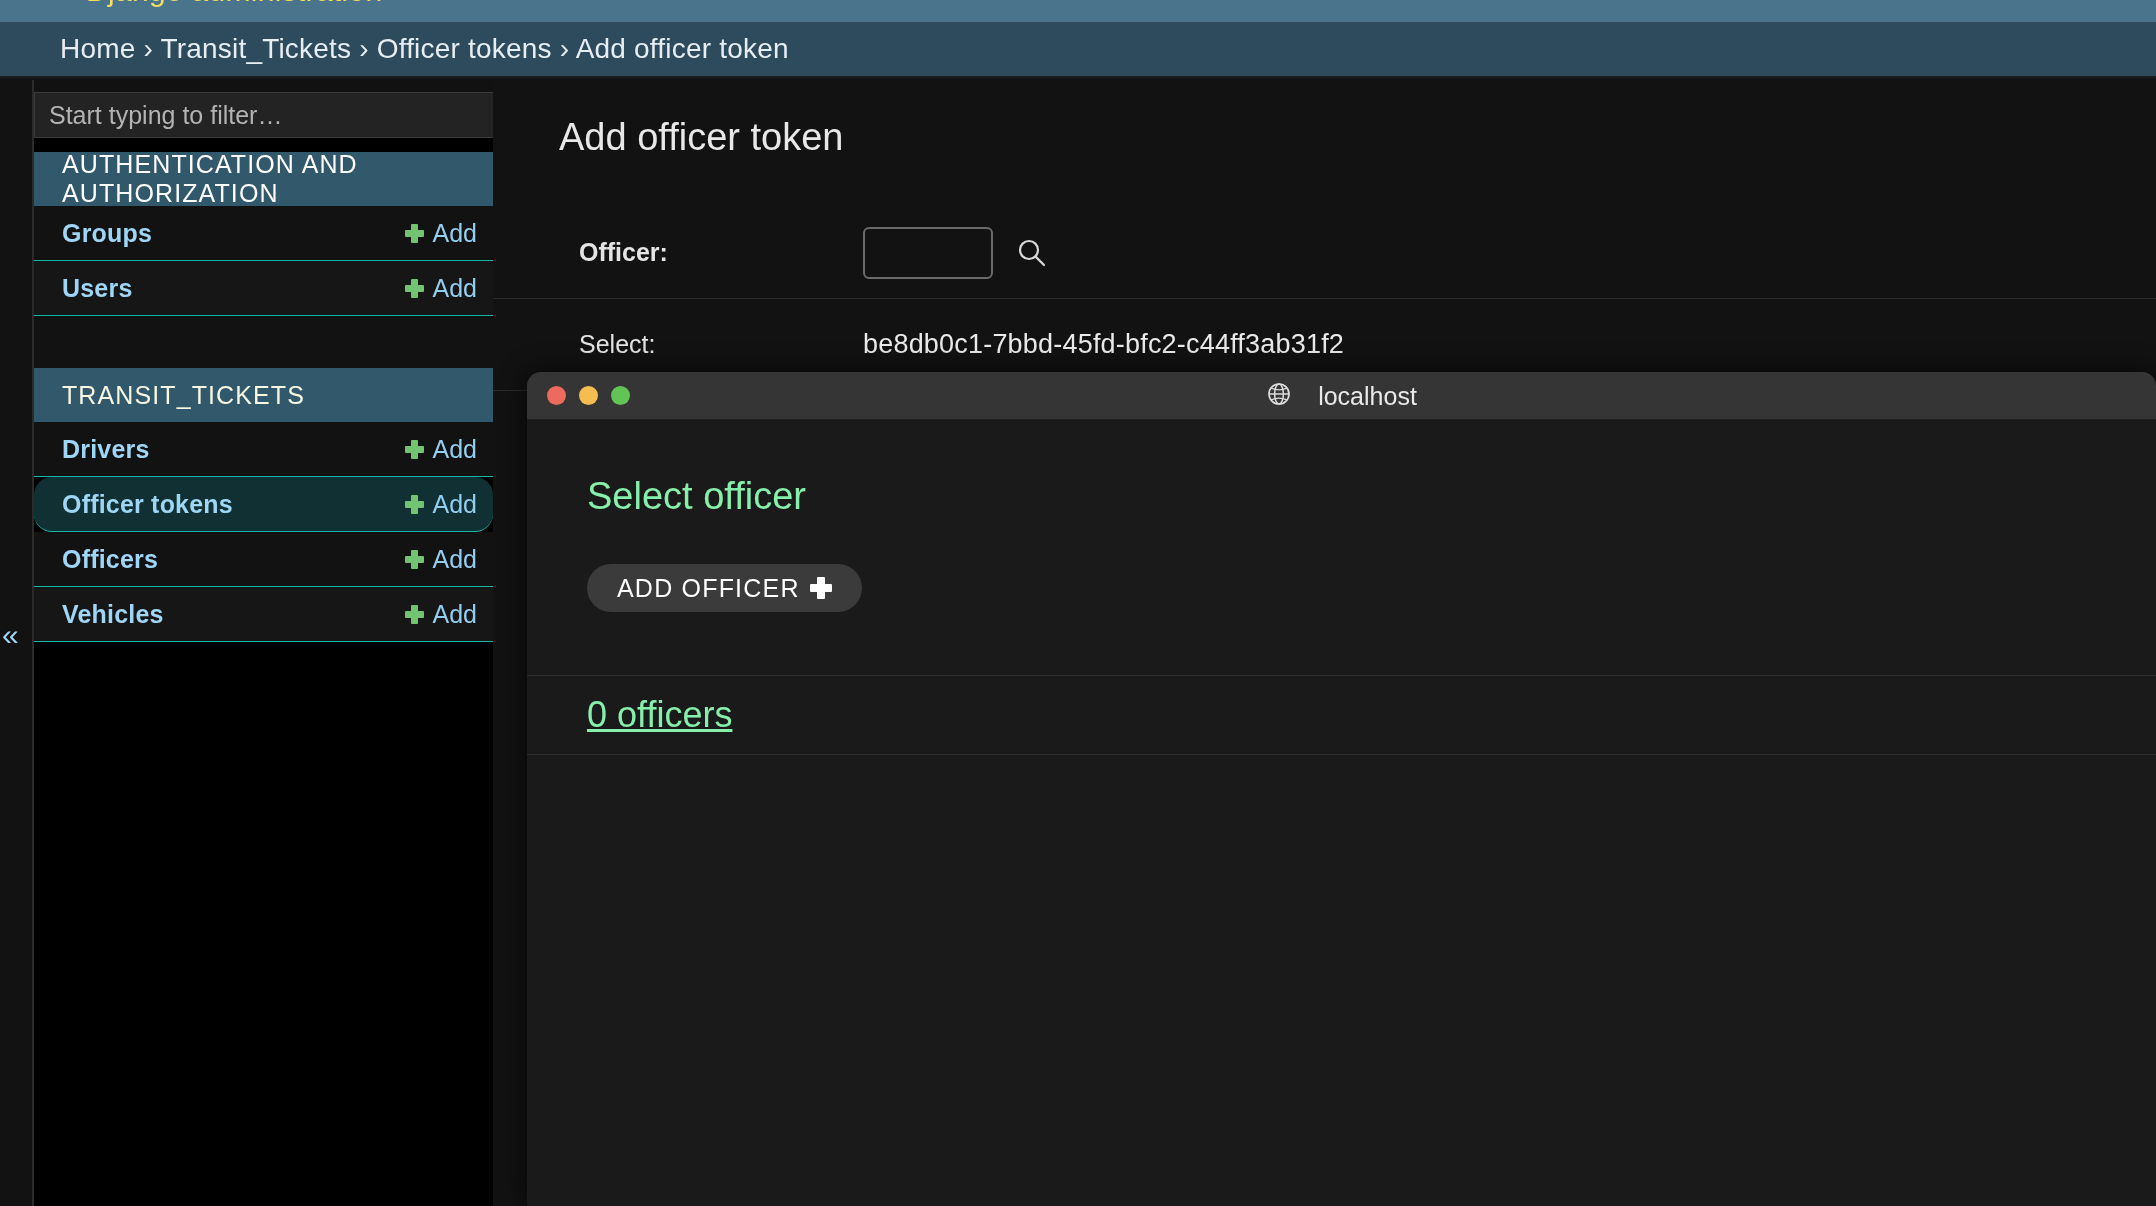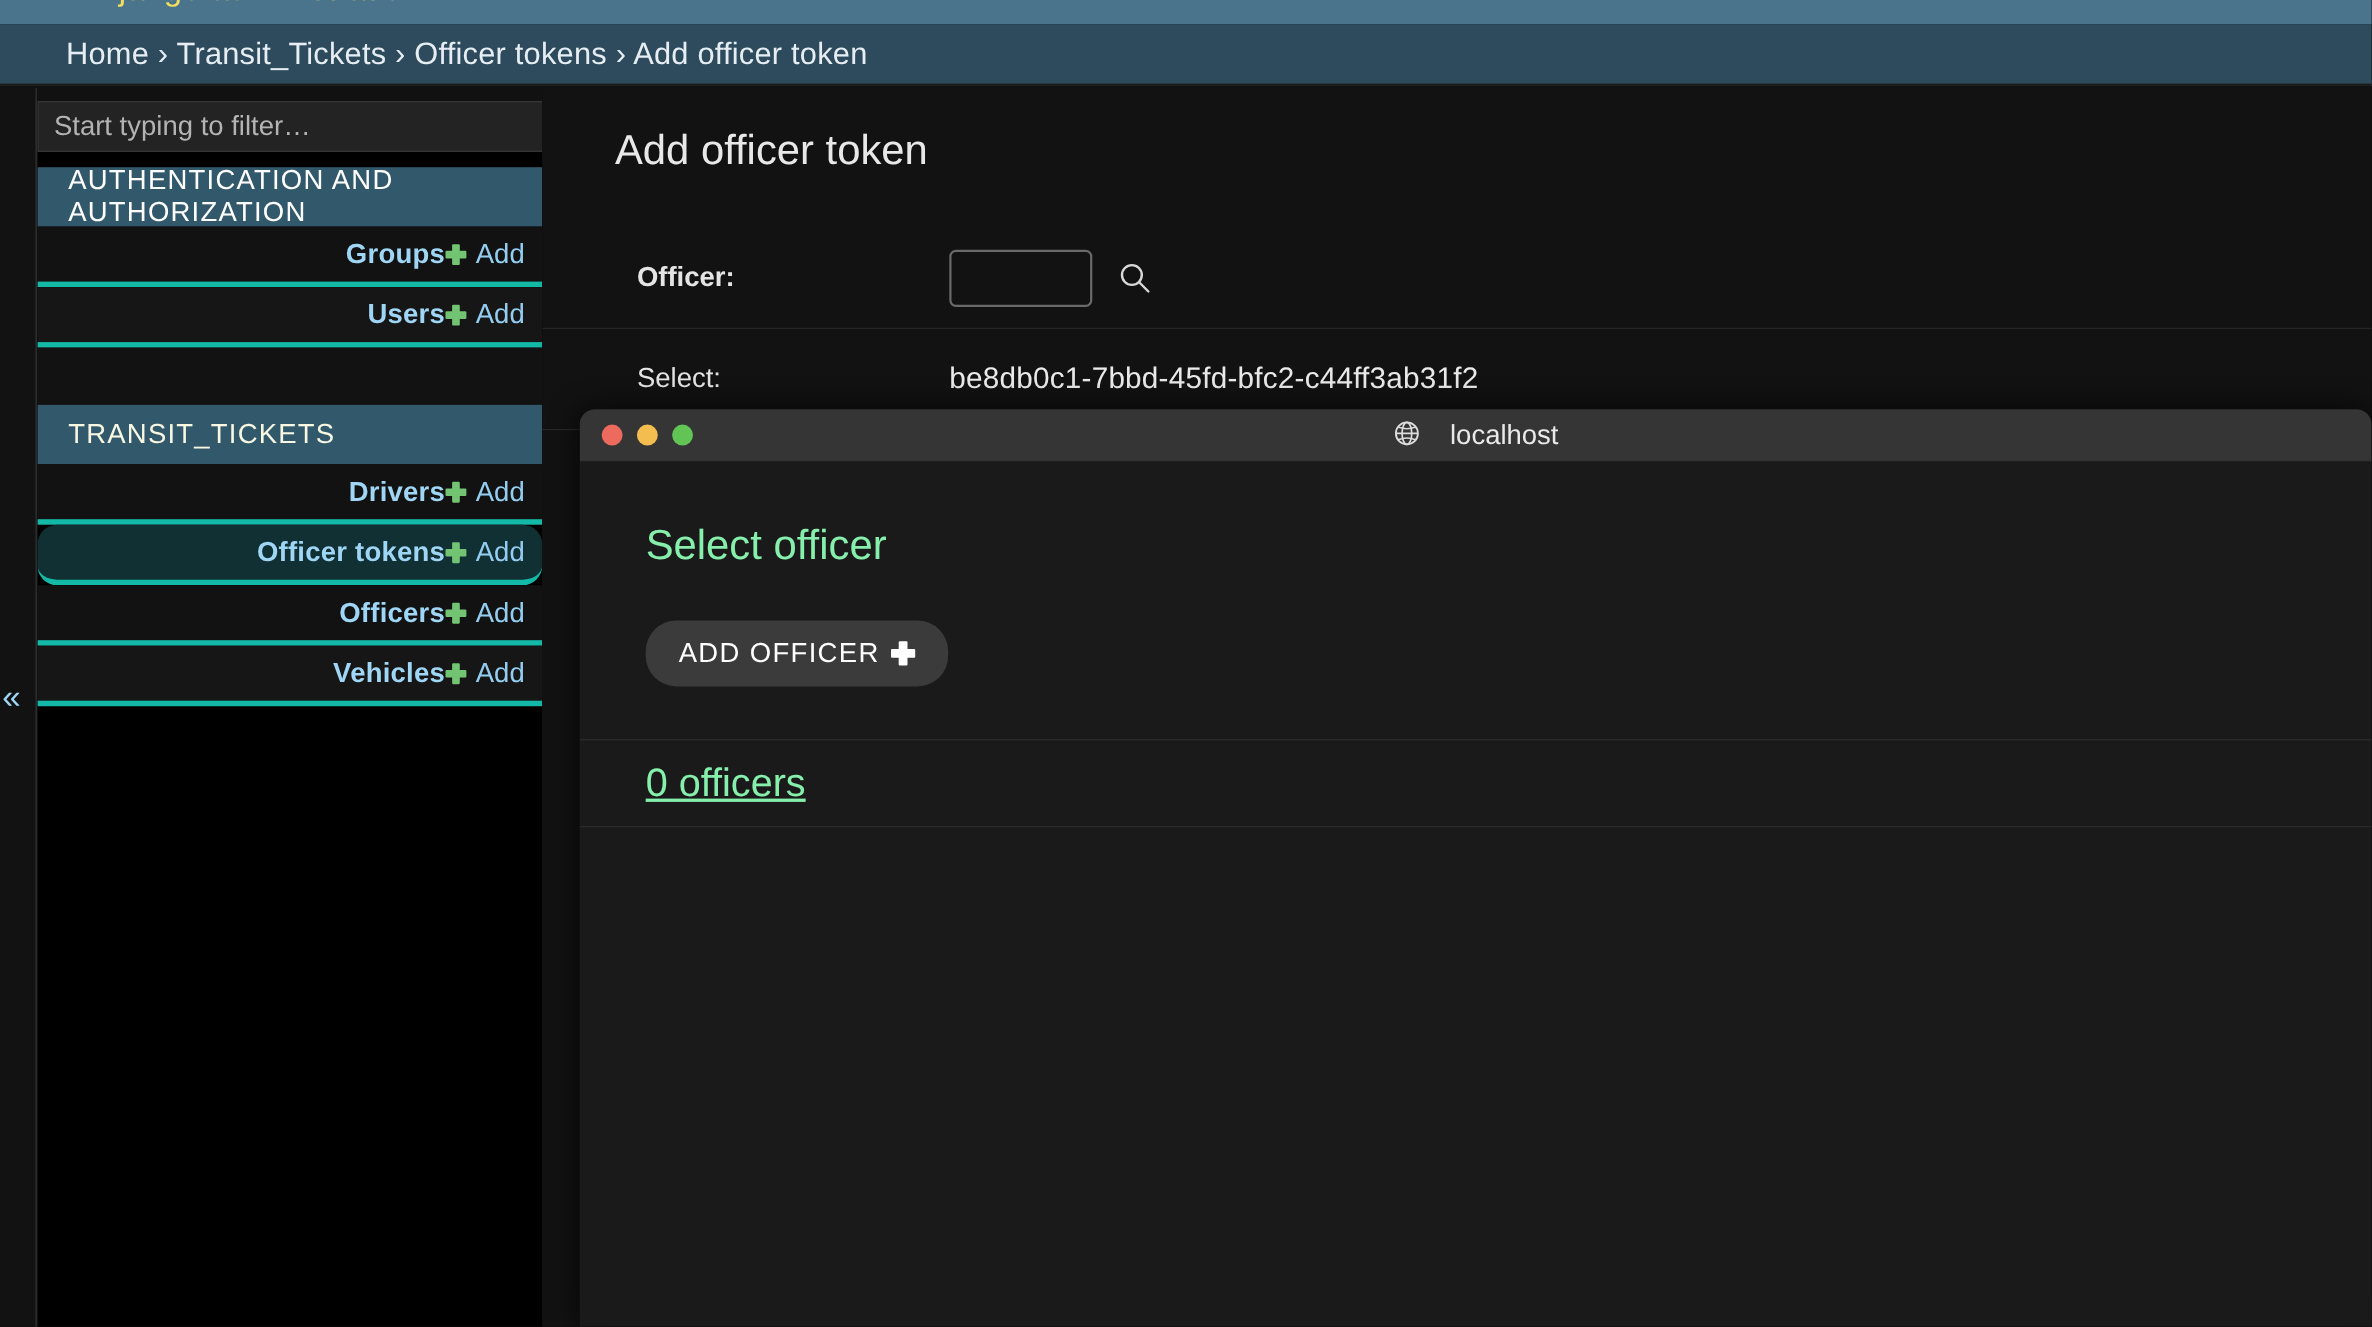--- a/index.html
+++ b/index.html
@@ -62,24 +62,24 @@
     display: flex; align-items: center;
     padding-left: 28px;
   }
   .app-header .app-title {
     font-size: 25px; color: #f7f7e2; letter-spacing: 1.1px; font-weight: 400;
   }
   .app-header.auth .app-title { color: #ffffff; }
 
   .model-row {
     height: 55px;
-    display: flex; align-items: center; justify-content: flex-end;
+    display: flex; align-items: center; justify-content: space-between;
     padding: 0 16px 0 28px;
     background: #121212;
-    border-bottom: 5px solid #14b8a6;
+    border-bottom: 1px solid #14b8a6;
   }
   .model-row.alt { background: #161616; }
   .model-row.current { background: #103033; border-radius: 18px; }
   .model-name {
     font-size: 25px; color: #9fd5f5; font-weight: bold; letter-spacing: .2px;
     text-decoration: none;
   }
   .add-link {
     display: flex; align-items: center; gap: 9px;
     font-size: 25px; color: #93cdf0; text-decoration: none;
@@ -165,25 +165,25 @@
     pointer-events: none;
   }
   .popup-title .title-text { font-size: 25px; color: #e9e9e9; }
 
   .popup-body { padding: 0; background: #1a1a1a; height: 786px; }
   .popup-heading {
     font-size: 38px; color: #86efac; font-weight: 400;
     padding: 55px 0 0 60px;
   }
   .add-officer-btn {
-    margin: 46px 0 0 60px;
+    margin: 46px 0 15px 60px;
     display: inline-flex; align-items: center; gap: 10px;
     background: #3b3b3b;
     border: none; border-radius: 28px;
-    height: 60px; padding: 0 30px;
+    height: 48px; padding: 0 30px;
     color: #ffffff; font-size: 25px; letter-spacing: 1.2px;
     font-family: "Liberation Sans", sans-serif;
     cursor: pointer;
   }
   .btn-plus { position: relative; display:inline-block; width: 22px; height: 22px; }
   .btn-plus::before, .btn-plus::after {
     content:""; position:absolute; background:#fff; border-radius:1px;
   }
   .btn-plus::before { left:0; top:7px; width:22px; height:8px; }
   .btn-plus::after  { top:0; left:7px; width:8px; height:22px; }

